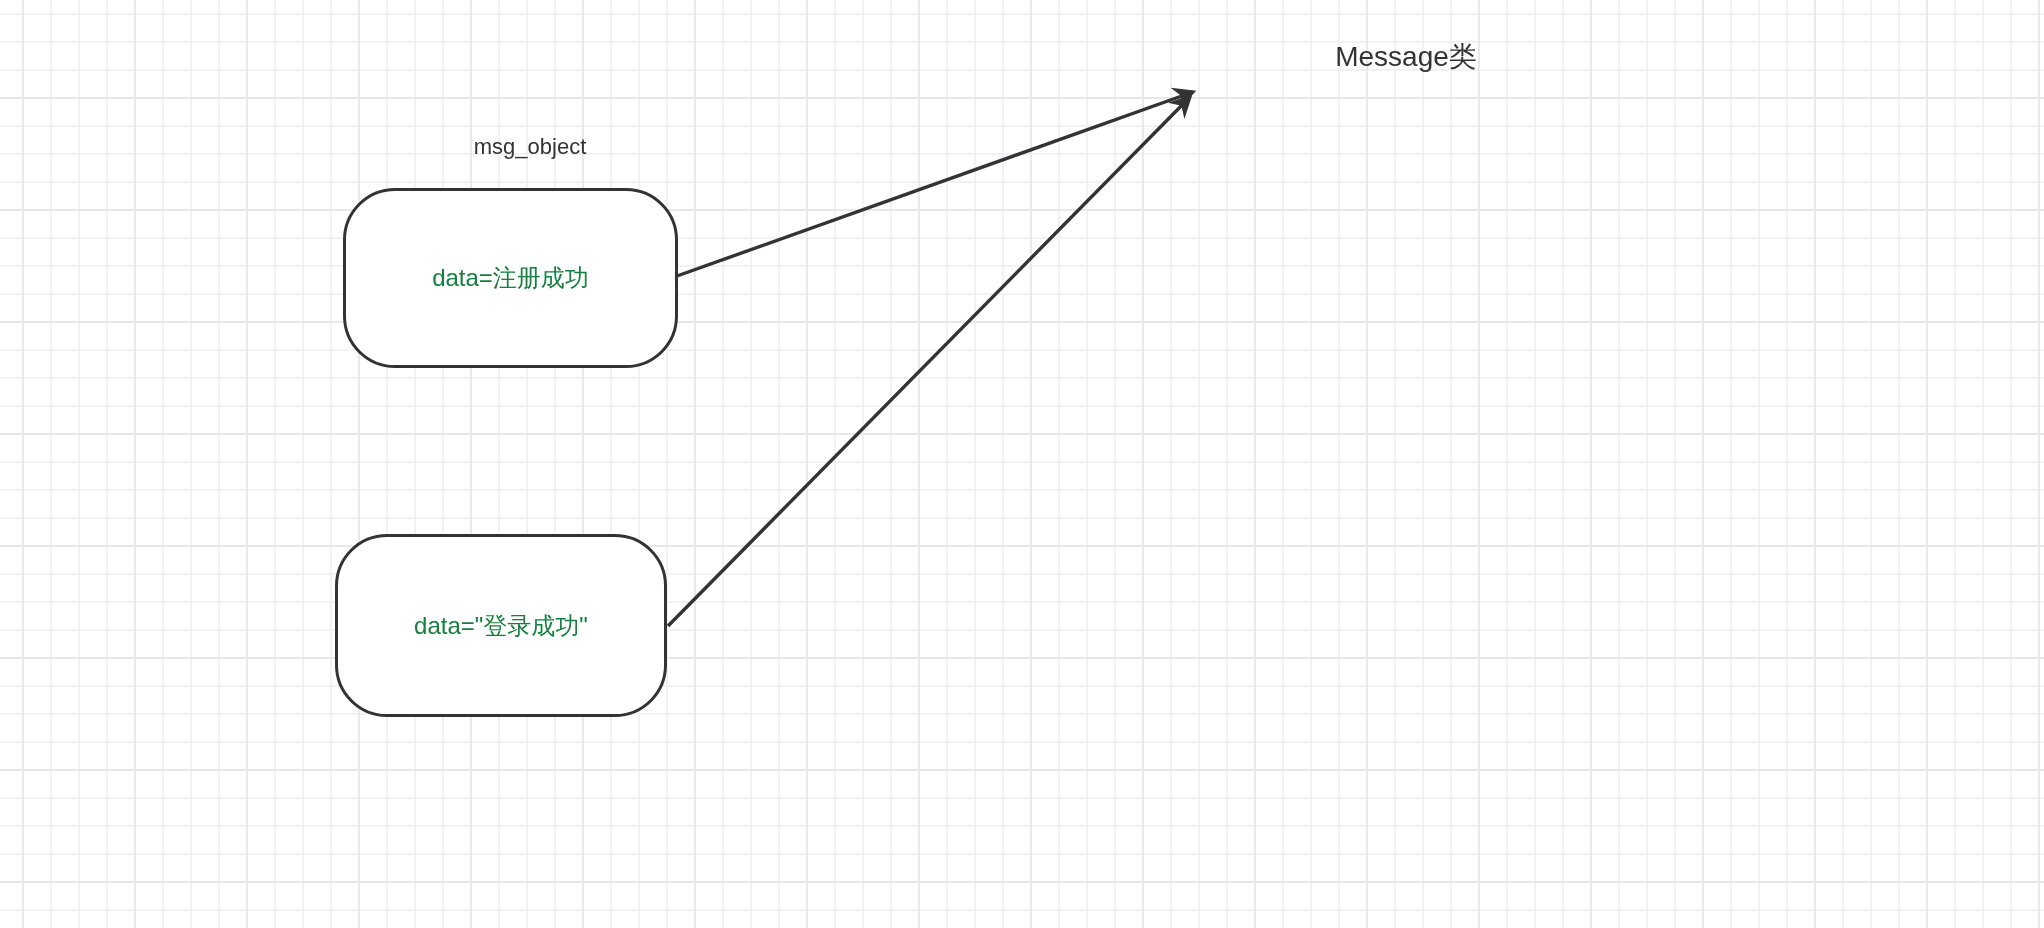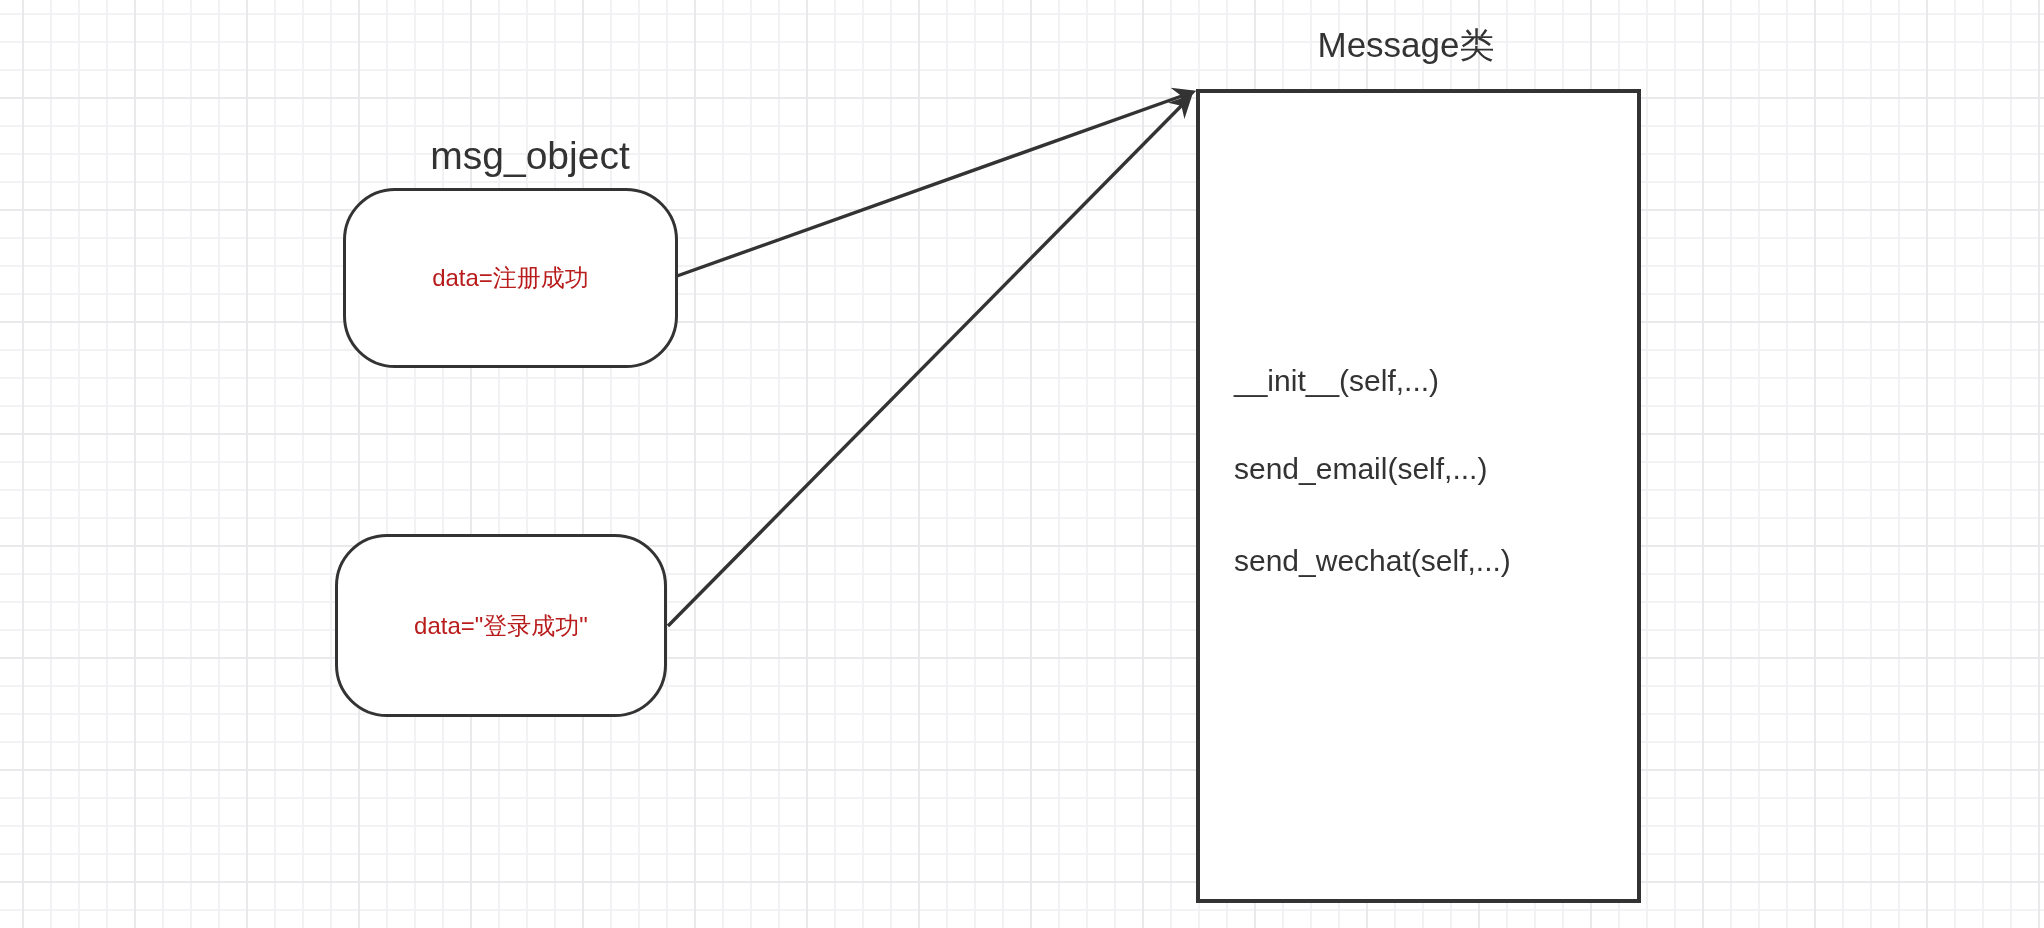--- a/index.html
+++ b/index.html
@@ -27,41 +27,42 @@
     position: absolute;
     left: 0; top: 0;
     width: 2044px;
     height: 928px;
     pointer-events: none;
   }
   .edges-layer path { pointer-events: stroke; }
   .node-title {
     position: absolute;
     text-align: center;
-    font-size: 39px;
+    font-size: 22px;
     color: #333333;
     white-space: nowrap;
     line-height: 1.15;
   }
   .class-title {
-    font-size: 35px;
+    font-size: 28px;
+    margin-top: 16px;
   }
   .rounded-node {
     position: absolute;
     box-sizing: border-box;
     background: #ffffff;
     border: 3.5px solid #333333;
     border-radius: 52px;
     display: flex;
     align-items: center;
     justify-content: center;
   }
   .rounded-node .node-body {
     font-size: 24px;
-    color: #b91c1c;
+    color: #15803d;
     white-space: nowrap;
   }
   .class-node {
     position: absolute;
     box-sizing: border-box;
     left: 1196px;
     top: 89px;
     width: 445px;
     height: 814px;
     background: #ffffff;
@@ -105,19 +106,14 @@
     <span class="node-body">data=注册成功</span>
   </div>
 
 
   <div class="rounded-node" id="node-login">
     <span class="node-body">data="登录成功"</span>
   </div>
 
   <div class="node-title class-title" id="title-class">Message类</div>
 
-  <div class="class-node">
-    <div class="method method-1">__init__(self,...)</div>
-    <div class="method method-2">send_email(self,...)</div>
-    <div class="method method-3">send_wechat(self,...)</div>
-  </div>
 
 </div>
 
 </body></html>

